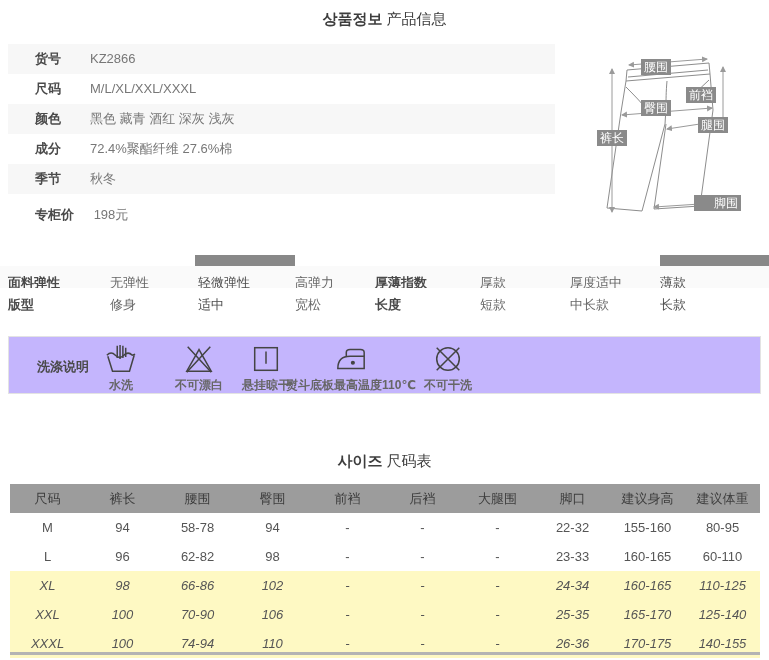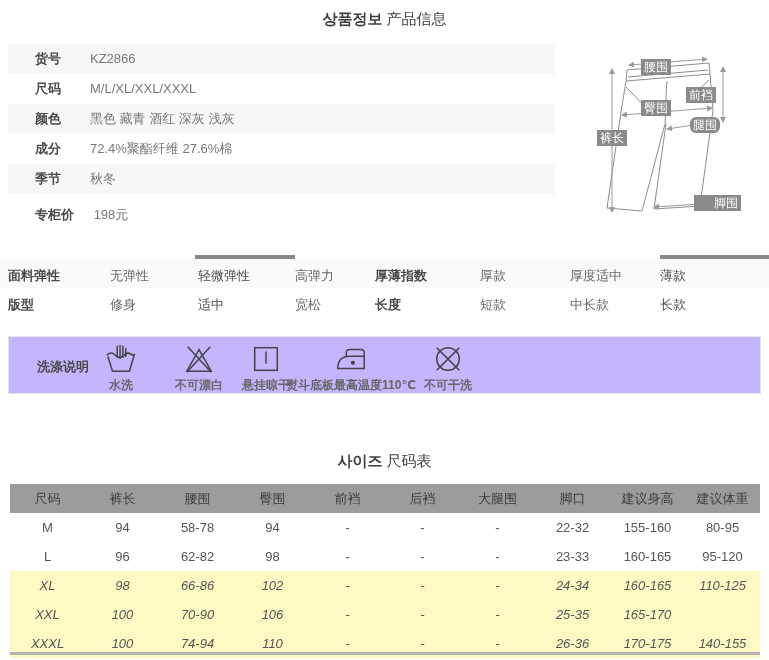--- a/index.html
+++ b/index.html
@@ -23,21 +23,21 @@
   #price-row { position:absolute; left:8px; top:200px; width:547px; height:30px; line-height:30px; white-space:nowrap; }
 
   
   #diagram { position:absolute; left:595px; top:42px; width:170px; height:180px; }
   #diagram svg { position:absolute; left:0; top:0; }
   .dlabel { position:absolute; background:var(--label-bg); color:#fff; font-size:12px; line-height:14px; padding:1px 3px; white-space:nowrap; }
 
   
   #attr-table { position:absolute; left:0; top:255px; width:769px; height:66px; }
   .attr-row { position:absolute; left:0; width:769px; height:33px; line-height:33px; }
-  .attr-row.r0 { top:4px; background:#fafafa;padding-left:28px; }
+  .attr-row.r0 { top:11px; background:#fafafa;padding-left:28px; }
   .attr-row.r1 { top:33px; background:#fff; }
   .attr-cell { position:absolute; top:0; white-space:nowrap; color:#666; }
   .attr-cell.lbl { font-weight:bold; color:#4a4a4a; }
   .c0{left:8px}.c1{left:110px}.c2{left:198px}.c3{left:295px}
   .c4{left:375px}.c5{left:480px}.c6{left:570px}.c7{left:660px}
   .sel-overlay { position:absolute; top:0; height:66px; background:var(--highlight); }
   #sel-overlay-1 { left:195px; width:100px; }
   #sel-overlay-2 { left:660px; width:109px; }
   .attr-cell.on-sel { color:#4d4d4d; }
 
@@ -105,21 +105,21 @@
       <path d="M17,27 L17,170" marker-start="url(#ah)" marker-end="url(#ah)"></path>
       <path d="M27,73 L117,66" marker-start="url(#ah)" marker-end="url(#ah)"></path>
       <path d="M128,25 L128,80" marker-start="url(#ah)" marker-end="url(#ah)"></path>
       <path d="M72,87 L118,80" marker-start="url(#ah)" marker-end="url(#ah)"></path>
       <path d="M59,165 L105,162" marker-start="url(#ah)" marker-end="url(#ah)"></path>
     </g>
   </svg>
   <div class="dlabel" style="left:46px; top:17px;">腰围</div>
   <div class="dlabel" style="left:91px; top:45px;">前裆</div>
   <div class="dlabel" style="left:46px; top:58px;">臀围</div>
-  <div class="dlabel" style="left:95px; top:75px;border-radius:6px;">腿围</div>
+  <div class="dlabel" style="left:103px; top:75px;">腿围</div>
   <div class="dlabel" style="left:2px;  top:88px;">裤长</div>
   <div class="dlabel" style="left:99px; top:153px;padding-left:20px;">脚围</div>
 </div>
 
 <div id="attr-table">
   <div class="sel-overlay" id="sel-overlay-1"></div>
   <div class="sel-overlay" id="sel-overlay-2"></div>
   <div class="attr-row r0">
       <span class="attr-cell c0 lbl">面料弹性</span>
       <span class="attr-cell c1">无弹性</span>
@@ -222,21 +222,21 @@
       <div class="size-grid-row body">
         <span>L</span>
         <span>96</span>
         <span>62-82</span>
         <span>98</span>
         <span>-</span>
         <span>-</span>
         <span>-</span>
         <span>23-33</span>
         <span>160-165</span>
-        <span>95-120</span>
+        <span>60-110</span>
       </div>
       <div class="size-grid-row body shade">
         <span>XL</span>
         <span>98</span>
         <span>66-86</span>
         <span>102</span>
         <span>-</span>
         <span>-</span>
         <span>-</span>
         <span>24-34</span>
@@ -246,20 +246,21 @@
       <div class="size-grid-row body shade">
         <span>XXL</span>
         <span>100</span>
         <span>70-90</span>
         <span>106</span>
         <span>-</span>
         <span>-</span>
         <span>-</span>
         <span>25-35</span>
         <span>165-170</span>
+        <span>125-140</span>
       </div>
       <div class="size-grid-row body shade">
         <span>XXXL</span>
         <span>100</span>
         <span>74-94</span>
         <span>110</span>
         <span>-</span>
         <span>-</span>
         <span>-</span>
         <span>26-36</span>

